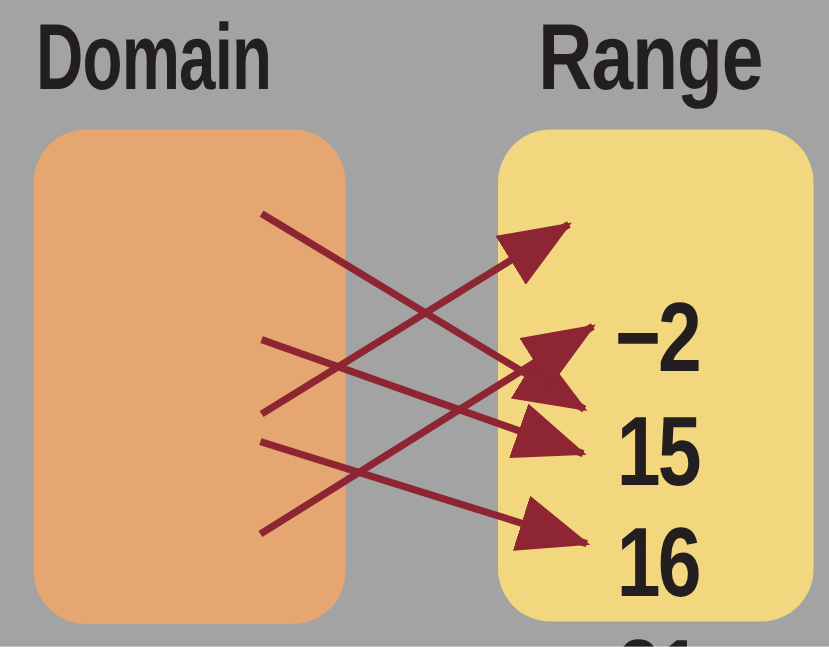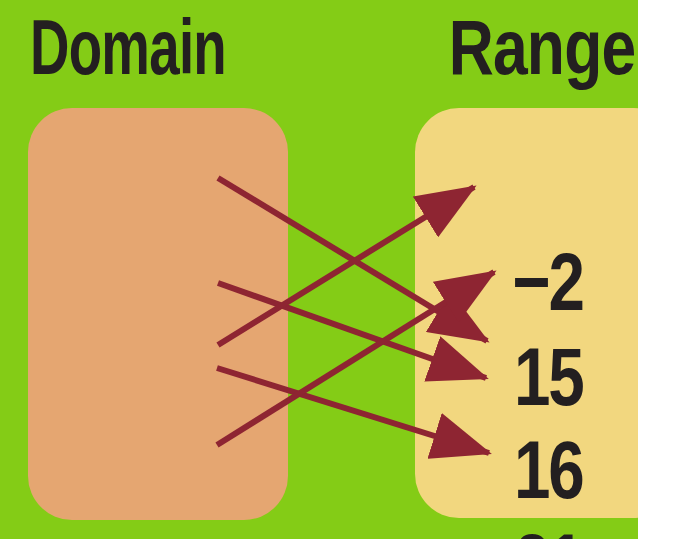--- a/index.html
+++ b/index.html
@@ -1,20 +1,20 @@
 <!DOCTYPE html>
 <html><head>
 <meta charset="utf-8">
 <style>
   html, body { margin: 0; padding: 0; background: #ffffff; }
   .stage {
     position: relative;
-    width: 638px;
+    width: 691px;
     height: 539px;
-    background: #84cc16;
+    background: #a3a3a3;
     overflow: hidden;
     font-family: "Liberation Sans", "DejaVu Sans", sans-serif;
   }
   .hdr {
     position: absolute;
     top: 47px;
     font-weight: 700;
     font-size: 78px;
     line-height: 1;
     letter-spacing: -1px;

